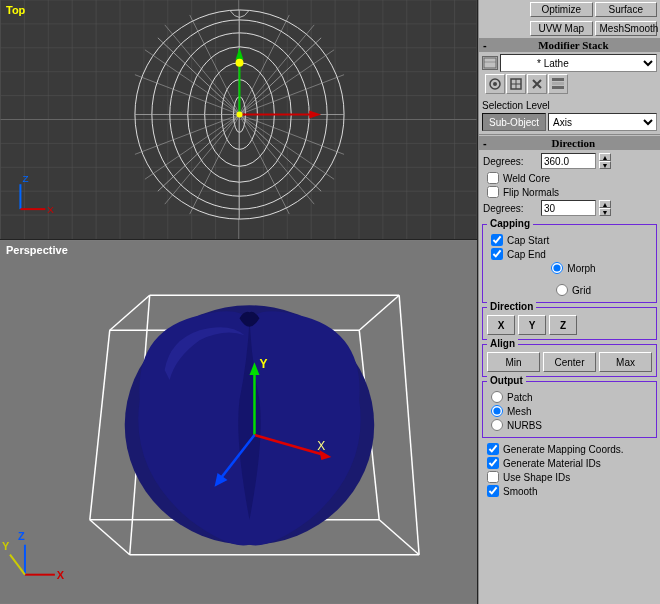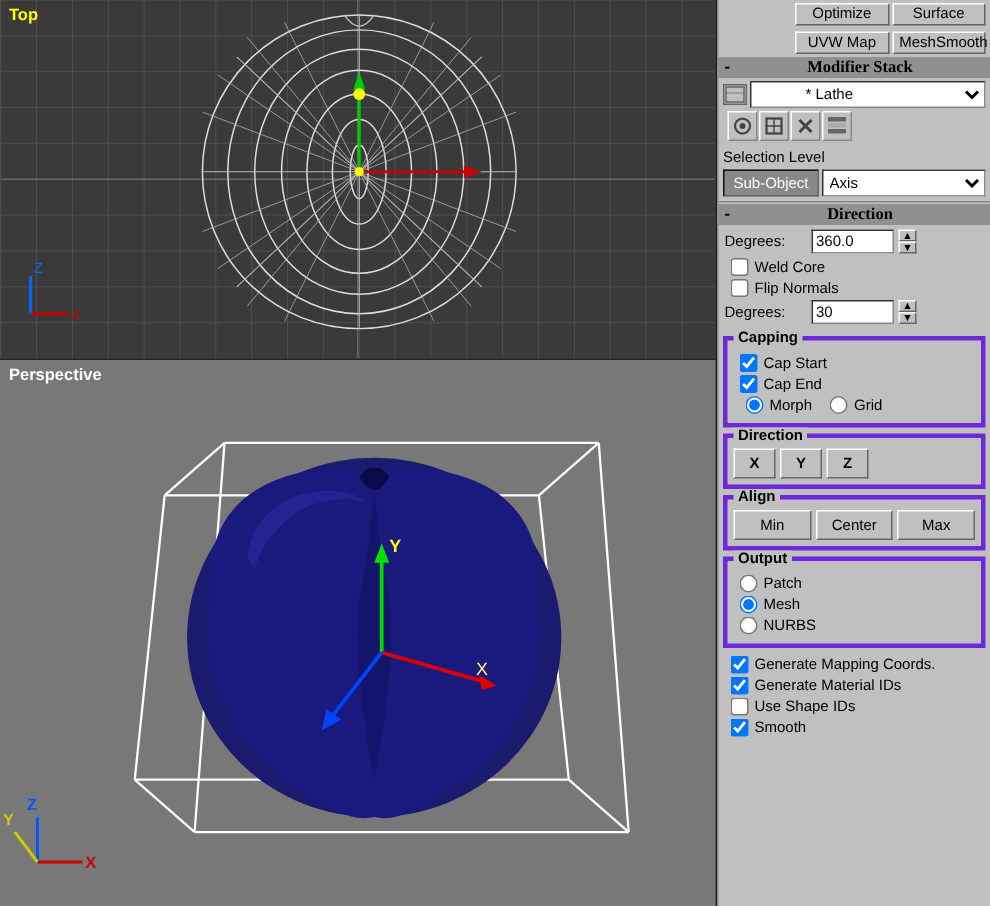--- a/index.html
+++ b/index.html
@@ -237,21 +237,21 @@
       width: 12px;
       height: 12px;
     }
 
     .checkbox-label {
       font-size: 10px;
     }
 
     
     .group-box {
-      border: 3px solid #6d28d9;
+      border: 1px solid #6d28d9;
       margin: 2px 3px;
       padding: 3px 4px 4px 4px;
       position: relative;
     }
 
     .group-box-title {
       position: absolute;
       top: -7px;
       left: 4px;
       background: #c0c0c0;
@@ -354,20 +354,21 @@
 
     .capping-inner {
       margin-top: 6px;
     }
 
     .radio-group-inline {
       display: flex;
       align-items: center;
       gap: 8px;
       padding-left: 4px;
+      flex-direction: column;
     }
   </style>
 </head>
 <body>
 
 <div class="viewport-area">
 
   <div class="viewport-top">
     <svg class="grid-svg" viewBox="0 0 478 240" xmlns="http://www.w3.org/2000/svg">
 

